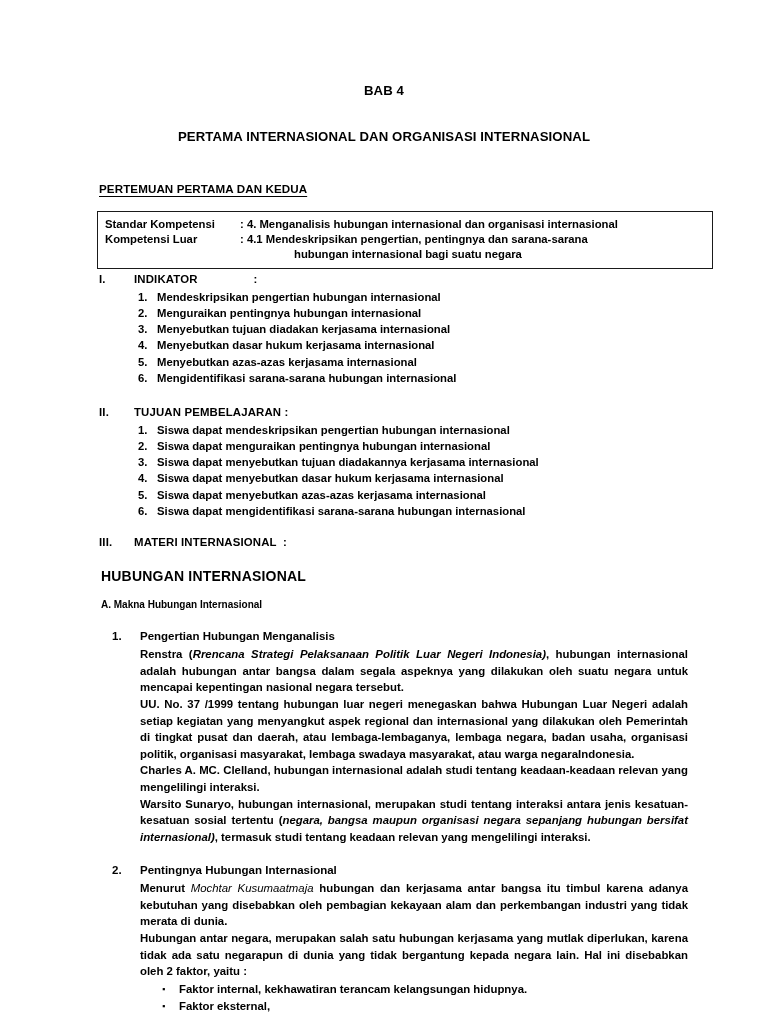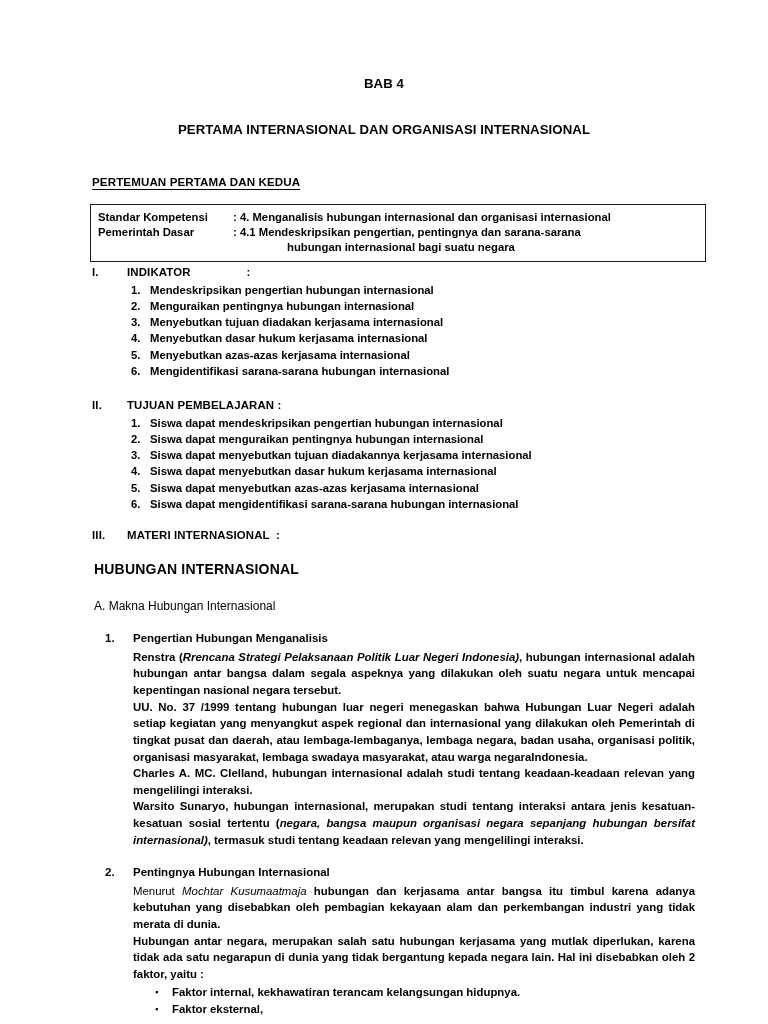--- a/index.html
+++ b/index.html
@@ -15,21 +15,21 @@
     font-family: "Liberation Sans", sans-serif;
     color: #000000;
     font-size: 11.2px;
     line-height: 1.34;
     -webkit-font-smoothing: antialiased;
   }
   .page {
     position: relative;
     width: 768px;
     height: 908px;
-    padding: 4px;
+    padding: 11px;
   }
 
   
   .chapter-title {
     text-align: center;
     font-weight: bold;
     font-size: 13.2px;
     margin: 0;
     padding-top: 71px;
     letter-spacing: .1px;
@@ -115,24 +115,24 @@
   
   .materi-gap { height: 13px; }
   .big-head {
     font-weight: bold;
     font-size: 14px;
     padding-left: 90px;
     letter-spacing: .2px;
     margin-top: 17px;
   }
   .sub-head {
-    font-weight: normal;
-    font-size: 12px;
+    font-weight: bold;
+    font-size: 10px;
     padding-left: 90px;
-    margin-top: 19px;
+    margin-top: 12px;
   }
 
   .item-block {
     margin-top: 17px;
     padding-left: 101px;
   }
   .item-head {
     display: flex;
     font-weight: bold;
     font-size: 11.5px;
@@ -180,21 +180,21 @@
   <div class="meeting-label-wrap">
     <span class="meeting-label">PERTEMUAN PERTAMA DAN KEDUA</span>
   </div>
 
   <div class="comp-box">
     <div class="comp-row">
       <div class="comp-key">Standar Kompetensi</div>
       <div class="comp-val">: 4.   Menganalisis hubungan internasional dan organisasi internasional</div>
     </div>
     <div class="comp-row">
-      <div class="comp-key">Pemerintah Dasar</div>
+      <div class="comp-key">Kompetensi Luar</div>
       <div class="comp-val">: 4.1 Mendeskripsikan pengertian, pentingnya dan sarana-sarana</div>
     </div>
     <div class="comp-cont">
       <div class="comp-cont-inner">hubungan  internasional bagi suatu negara</div>
     </div>
   </div>
 
   <div class="section">
     <div class="sec-head">
       <span class="sec-num">I.</span>
@@ -288,21 +288,21 @@
       <p class="para"><span style="font-weight: bold;">Warsito Sunaryo, hubungan internasional, merupakan studi tentang interaksi antara jenis kesatuan-kesatuan sosial tertentu (</span><span style="font-style: italic; font-weight: bold;">negara, bangsa maupun organisasi negara sepanjang hubungan bersifat internasional)</span><span style="font-weight: bold;">, termasuk studi tentang keadaan relevan yang mengelilingi interaksi.</span></p>
     </div>
   </div>
 
   <div class="item-block">
     <div class="item-head">
       <span class="n">2.</span>
       <span>Pentingnya Hubungan Internasional</span>
     </div>
     <div class="item-body">
-      <p class="para first"><span style="font-weight: normal;">Menurut </span><span style="font-style: italic; font-weight: normal;">Mochtar Kusumaatmaja</span><span style="font-weight: bold;"> hubungan dan kerjasama antar bangsa itu timbul karena adanya kebutuhan yang disebabkan oleh pembagian kekayaan alam dan perkembangan industri yang tidak merata di dunia.</span></p>
+      <p class="para first"><span style="font-weight: bold;">Menurut </span><span style="font-style: italic; font-weight: normal;">Mochtar Kusumaatmaja</span><span style="font-weight: bold;"> hubungan dan kerjasama antar bangsa itu timbul karena adanya kebutuhan yang disebabkan oleh pembagian kekayaan alam dan perkembangan industri yang tidak merata di dunia.</span></p>
       <p class="para"><span style="font-weight: bold;">Hubungan antar negara, merupakan salah satu hubungan kerjasama yang mutlak diperlukan, karena tidak ada satu negarapun di dunia yang tidak bergantung kepada negara lain. Hal ini disebabkan oleh 2 faktor, yaitu :</span></p>
       <ul class="bullets">
         <li>
             <span class="b">▪</span>
             <span>Faktor internal, kekhawatiran terancam kelangsungan hidupnya.</span>
           </li>
         <li>
             <span class="b">▪</span>
             <span>Faktor eksternal,</span>
           </li>

